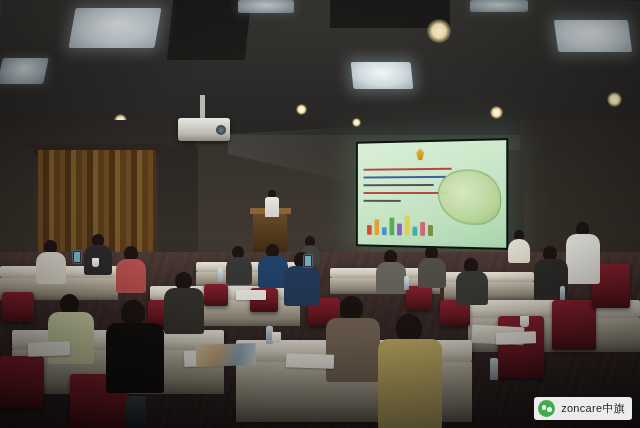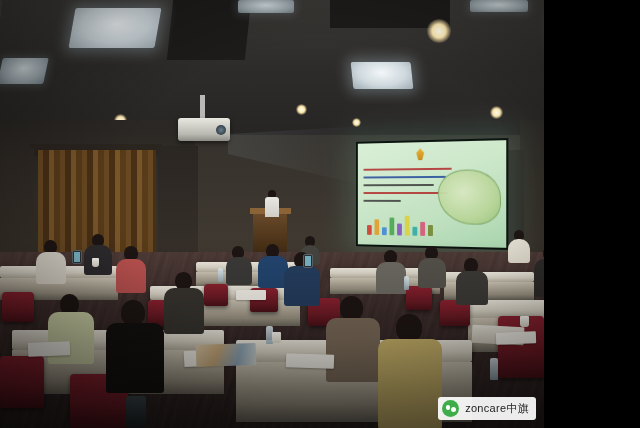--- a/index.html
+++ b/index.html
@@ -1,19 +1,19 @@
 <!DOCTYPE html>
 <html><head>
 <meta charset="utf-8">
 <style>
   html,body{margin:0;padding:0;background:#000;}
   body{font-family:"Liberation Sans",sans-serif;}
   #photo{
     position:relative;
-    width:544px;height:428px;
+    width:640px;height:428px;
     overflow:hidden;
     background:#120f10;
   }
   
   .ceiling{
     position:absolute;left:0;top:0;width:640px;height:150px;
     background:linear-gradient(180deg,#3b3936 0%,#2e2c2a 45%,#262423 100%);
   }
   .ceil-grid{
     position:absolute;left:0;top:0;width:640px;height:150px;

